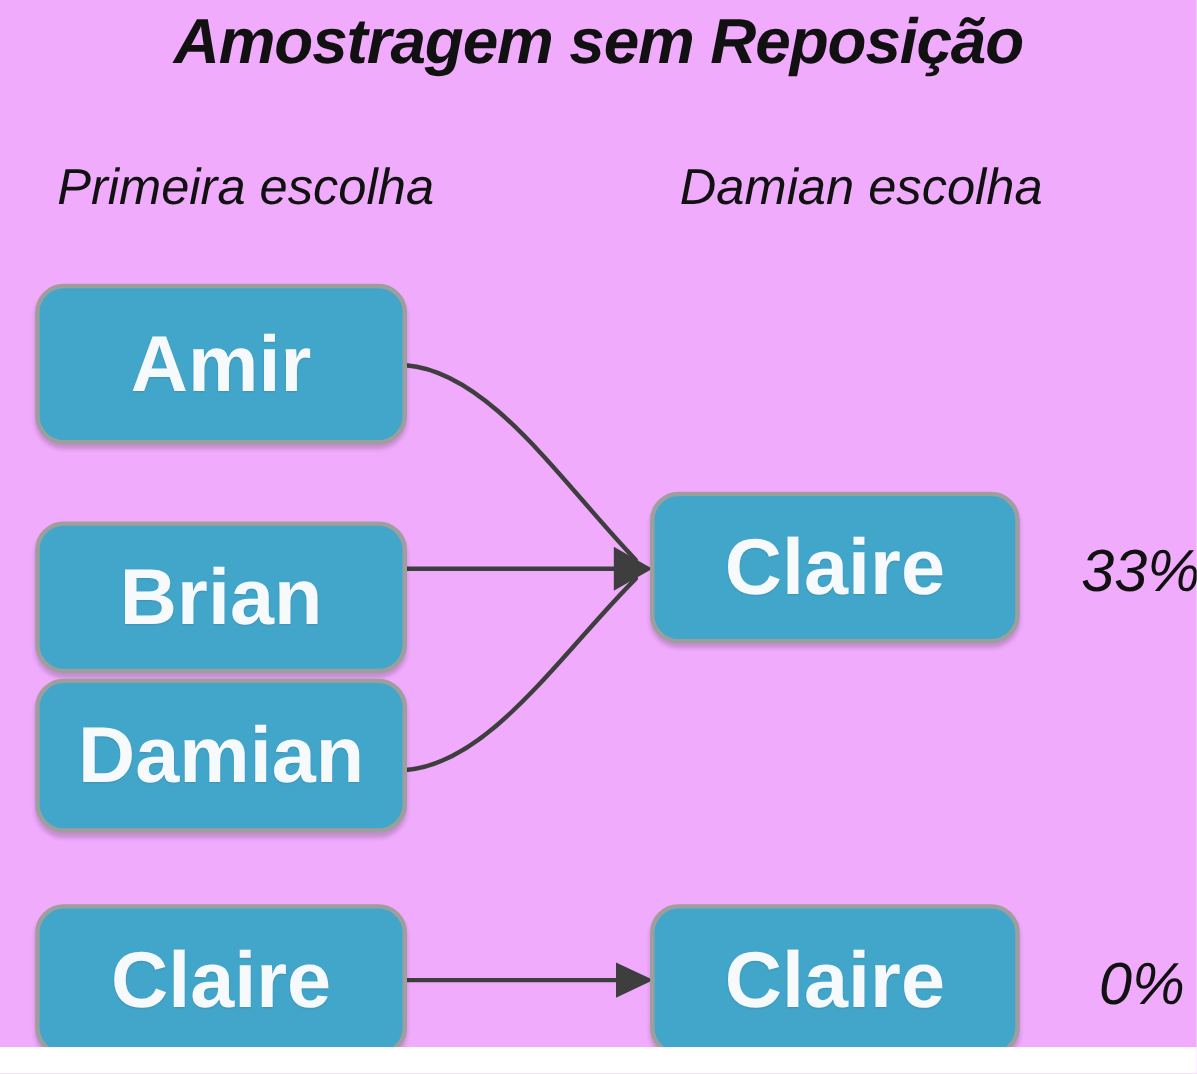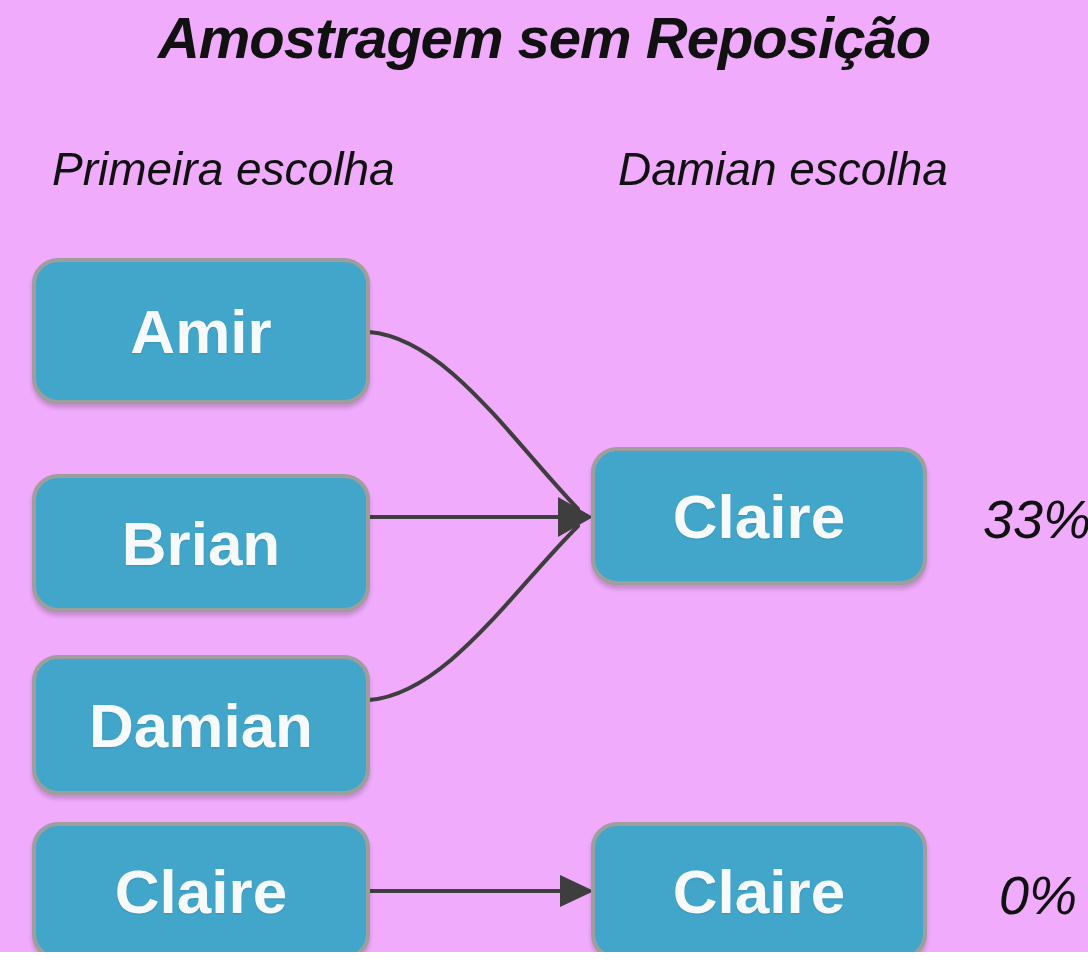--- a/index.html
+++ b/index.html
@@ -41,28 +41,28 @@
     border: 4px solid var(--box_border, #9e9e9e);
     border-radius: 26px;
     box-shadow: 0 4px 4px rgba(0,0,0,0.18);
     display: flex;
     align-items: center;
     justify-content: center;
     box-sizing: border-box;
   }
   .node .label {
     color: var(--box_text, #f7fafc);
-    font-size: 62px;
+    font-size: 72px;
     font-weight: bold;
     text-shadow: 0 1px 2px rgba(0,0,0,0.12);
   }
   
   .node.amir    { left: 32px; top: 258px; width: 338px; height: 146px; }
   .node.brian   { left: 32px; top: 474px; width: 338px; height: 138px; }
-  .node.damian  { left: 32px; top: 655px; width: 338px; height: 140px; align-items: center; }
+  .node.damian  { left: 32px; top: 617px; width: 338px; height: 140px; align-items: center; }
   .node.claire1 { left: 32px; top: 822px; width: 338px; height: 138px; }
   
   .node.result1 { left: 591px; top: 447px; width: 336px; height: 138px; }
   .node.result2 { left: 591px; top: 822px; width: 336px; height: 138px; }
   .percent {
     position: absolute;
     font-size: 54px;
     font-style: italic;
     color: var(--text, #111);
     margin-left: 31px;

